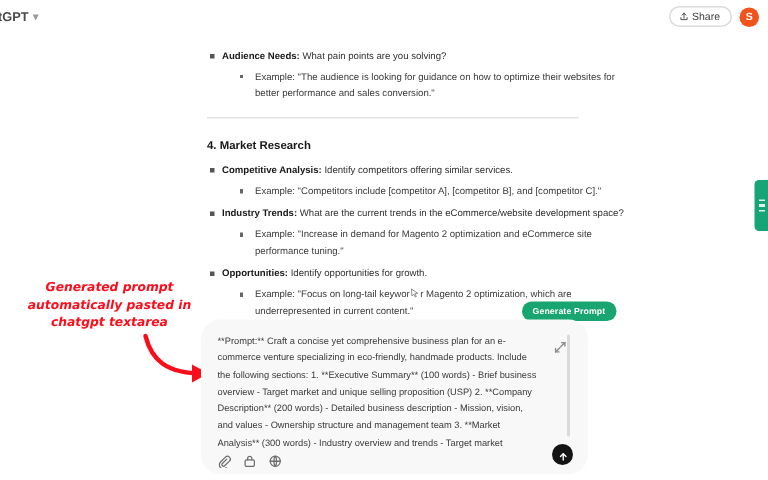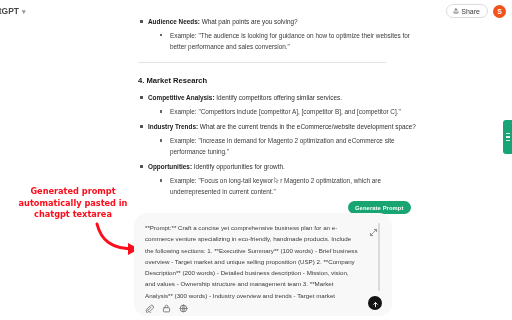--- a/index.html
+++ b/index.html
@@ -68,21 +68,21 @@
     cursor: pointer;
   }
   .edge-widget i {
     display: block; width: 4px; height: 1.5px;
     background: rgba(255,255,255,.85);
   }
 
   
   .article {
     position: absolute;
-    left: 138px; top: 16px;
+    left: 138px; top: 32px;
     width: 278px;
     color: #2f2f2f;
     font-size: 6.4px;
     line-height: 1.72;
   }
   .art-list { list-style: none; }
   .bullet-l1 {
     position: relative;
     padding-left: 10px;
     margin-bottom: 3px;
@@ -125,20 +125,21 @@
   .cursor-ico svg { position: absolute; left: 0; top: 0; }
 
   
   .annotation {
     position: absolute;
     left: 12px; top: 186px;
     width: 122px;
     text-align: center;
     color: #fc0d1b;
     font-family: "DejaVu Sans", sans-serif;
+    font-style: italic;
     font-weight: 700;
     font-size: 8.2px;
     line-height: 1.42;
   }
   .arrow-svg {
     position: absolute;
     left: 95px; top: 222px;
     width: 52px; height: 40px;
   }
 

